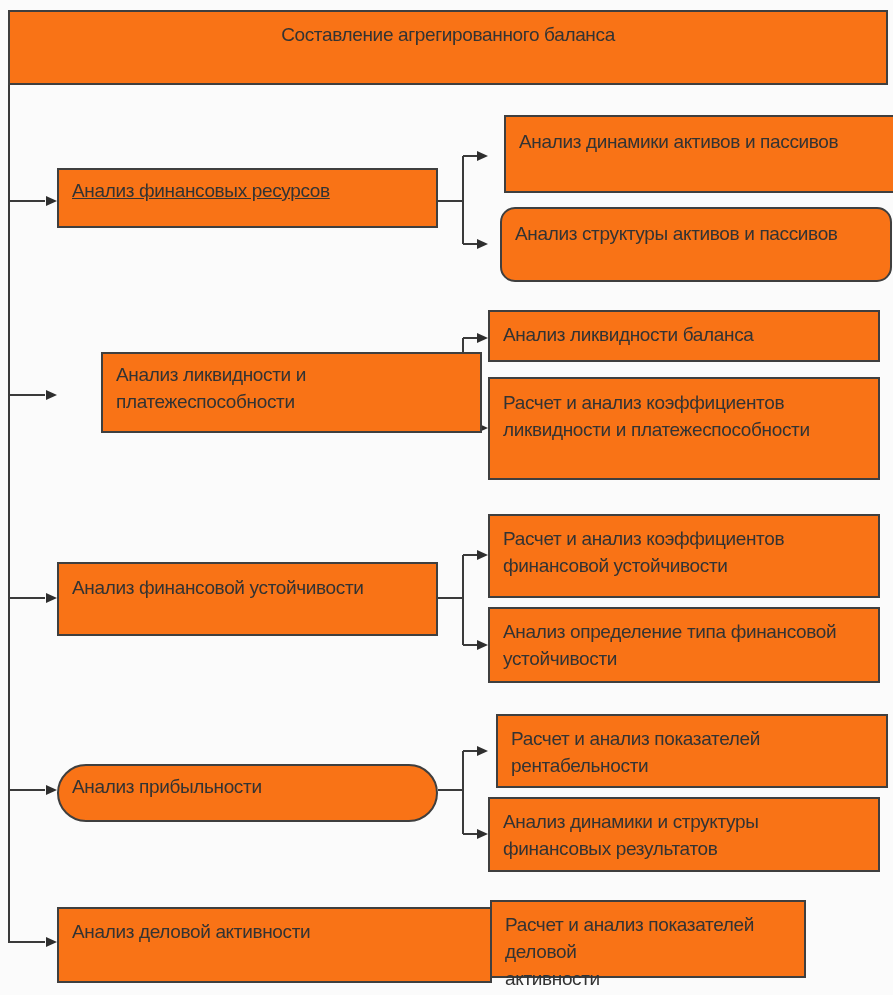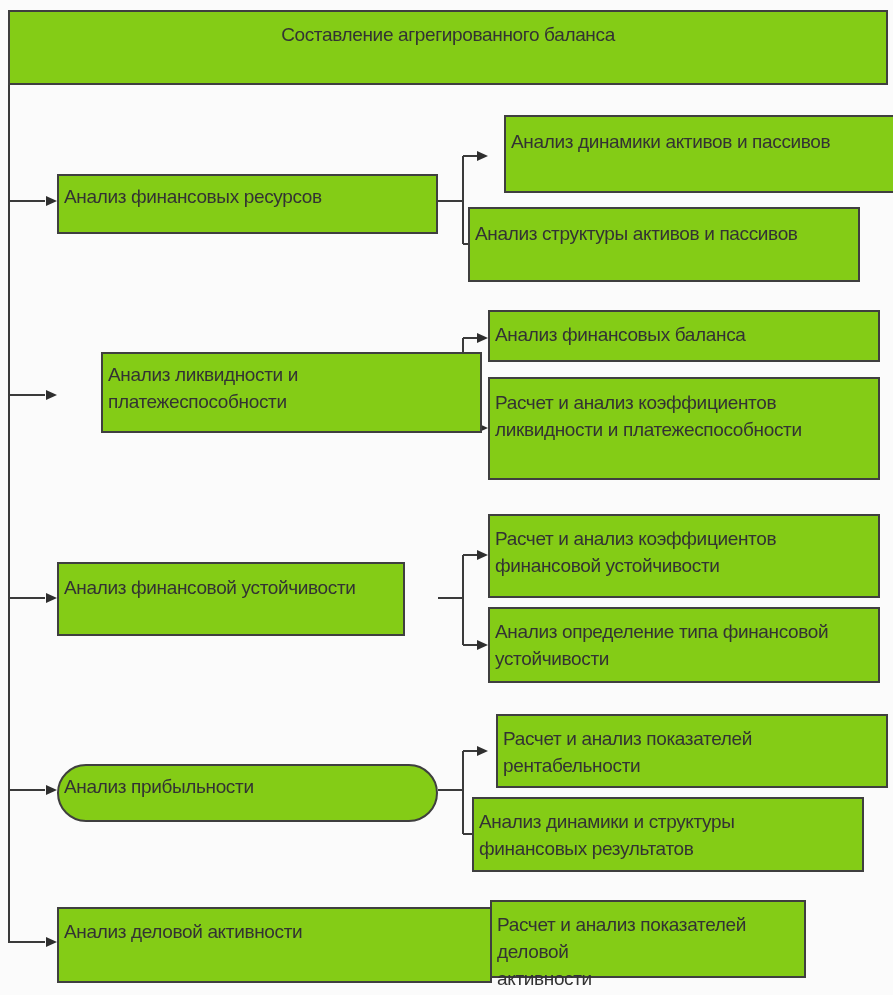--- a/index.html
+++ b/index.html
@@ -25,52 +25,52 @@
     stroke: #3a3a3a;
     stroke-width: 2;
   }
   svg.connectors polygon {
     fill: #2e2e2e;
     stroke: none;
   }
   .box {
     position: absolute;
     box-sizing: border-box;
-    background: #84cc16;
+    background: #f97316;
     border: 2px solid #3f3f3f;
     color: #333333;
     font-size: 19px;
     line-height: 1.42;
     letter-spacing: -0.35px;
-    padding: 8px 5px;
+    padding: 8px 13px;
   }
   .box .label {
     white-space: pre-line;
   }
   .title-box {
     left: 8px; top: 10px;
     width: 880px; height: 75px;
     text-align: center;
     padding-top: 10px;
   }
   
-  .m1 { left: 57px; top: 174px; width: 381px; height: 60px; }
+  .m1 { left: 57px; top: 168px; width: 381px; height: 60px; text-decoration: underline; }
   .m2 { left: 57px; top: 352px; width: 381px; height: 81px; margin-left: 44px; }
-  .m3 { left: 57px; top: 562px; width: 348px; height: 74px; padding-top: 11px; }
+  .m3 { left: 57px; top: 562px; width: 381px; height: 74px; padding-top: 11px; }
   .m4 { left: 57px; top: 764px; width: 381px; height: 58px; border-radius: 29px; }
   .m5 { left: 57px; top: 907px; width: 435px; height: 76px; padding-top: 10px; }
   
   .s1a { left: 504px; top: 115px; width: 392px; height: 78px; padding-top: 12px; }
-  .s1b { left: 468px; top: 207px; width: 392px; height: 75px; padding-top: 12px; }
+  .s1b { left: 500px; top: 207px; width: 392px; height: 75px; padding-top: 12px; border-radius: 15px; }
   .s2a { left: 488px; top: 310px; width: 392px; height: 52px; padding-top: 10px; }
   .s2b { left: 488px; top: 377px; width: 392px; height: 103px; padding-top: 11px; }
   .s3a { left: 488px; top: 514px; width: 392px; height: 84px; padding-top: 10px; }
   .s3b { left: 488px; top: 607px; width: 392px; height: 76px; padding-top: 10px; }
   .s4a { left: 496px; top: 714px; width: 392px; height: 74px; padding-top: 10px; }
-  .s4b { left: 472px; top: 797px; width: 392px; height: 75px; padding-top: 10px; }
+  .s4b { left: 488px; top: 797px; width: 392px; height: 75px; padding-top: 10px; }
   .s5  { left: 490px; top: 900px; width: 316px; height: 78px; padding-top: 10px; }
 </style>
 </head>
 <body>
 
 <div class="canvas">
 
   <svg class="connectors" viewBox="0 0 893 995" xmlns="http://www.w3.org/2000/svg">
 
     <path d="M9 85 V942 H45"></path>
@@ -117,21 +117,21 @@
   </div>
   <div class="box s1b">
     <span class="label">Анализ структуры активов и пассивов</span>
   </div>
 
   <div class="box m2">
     <span class="label">Анализ ликвидности и
 платежеспособности</span>
   </div>
   <div class="box s2a">
-    <span class="label">Анализ финансовых баланса</span>
+    <span class="label">Анализ ликвидности баланса</span>
   </div>
   <div class="box s2b">
     <span class="label">Расчет и анализ коэффициентов
 ликвидности и платежеспособности</span>
   </div>
 
   <div class="box m3">
     <span class="label">Анализ финансовой устойчивости</span>
   </div>
   <div class="box s3a">

